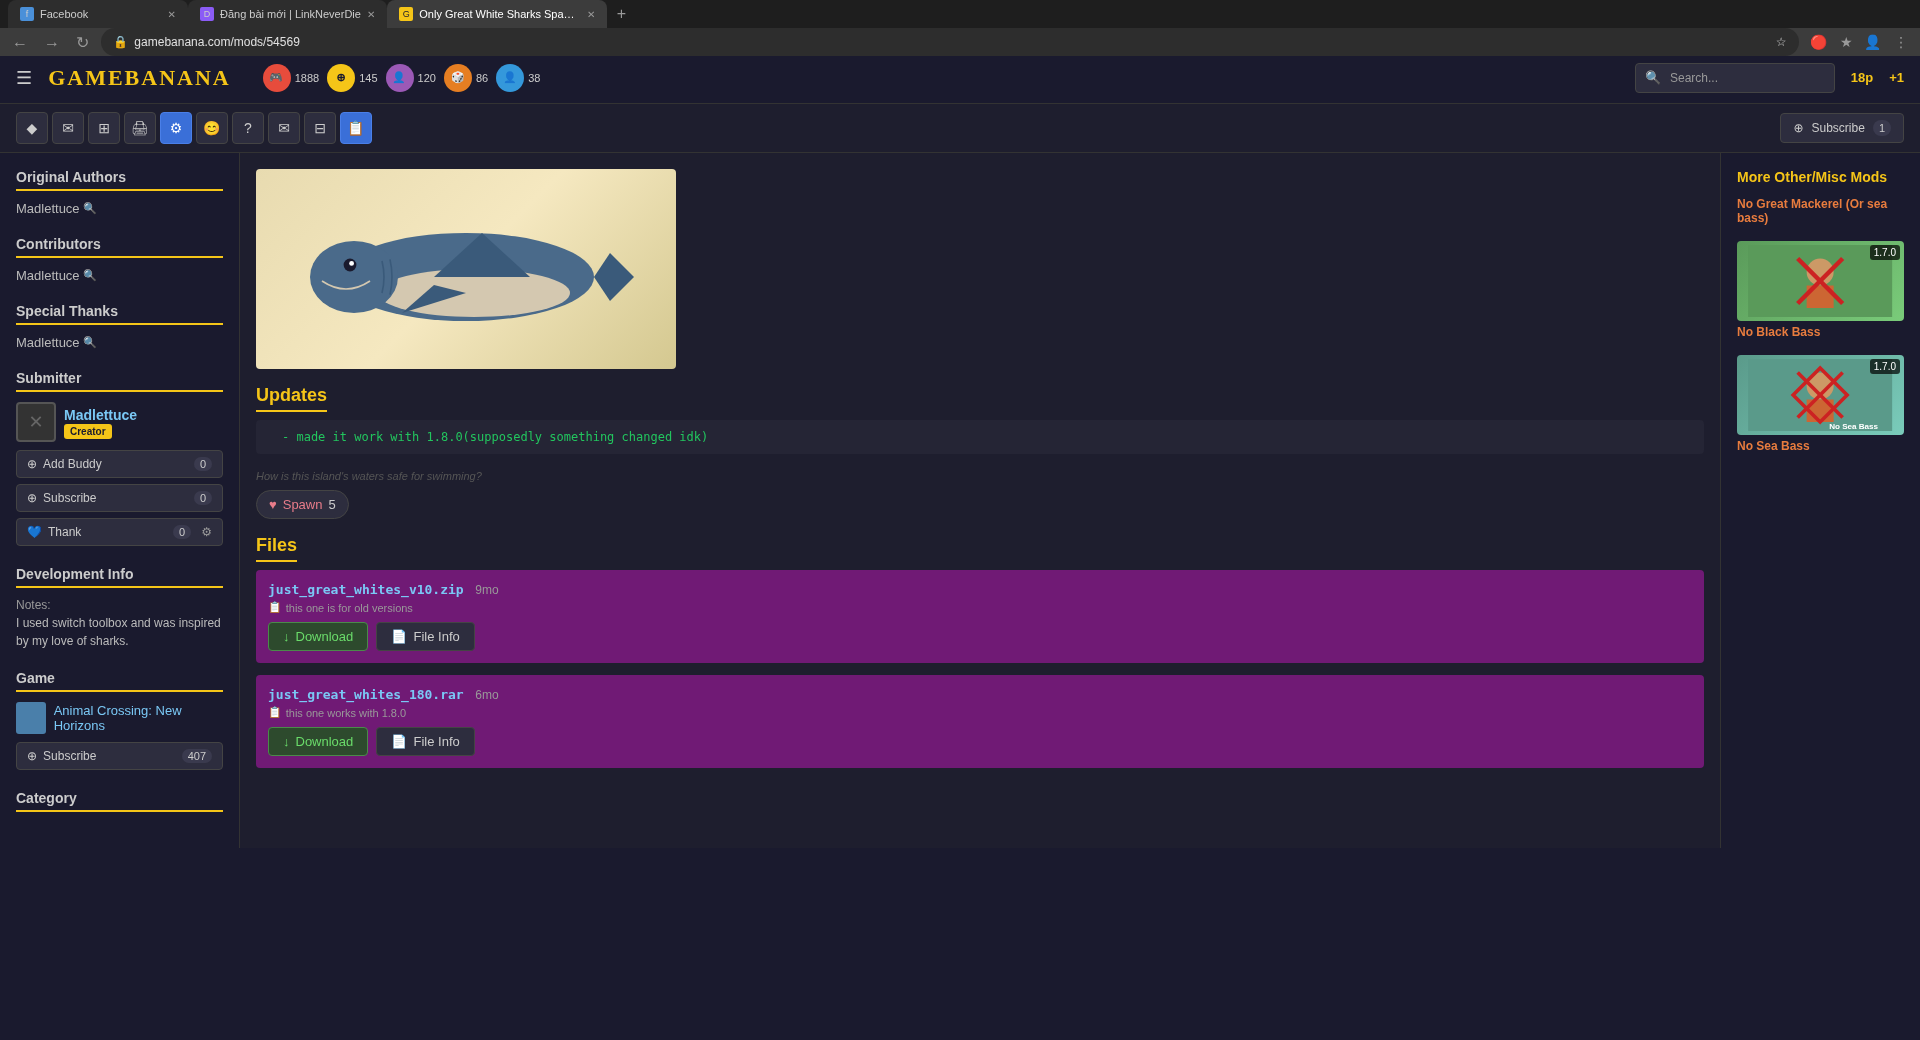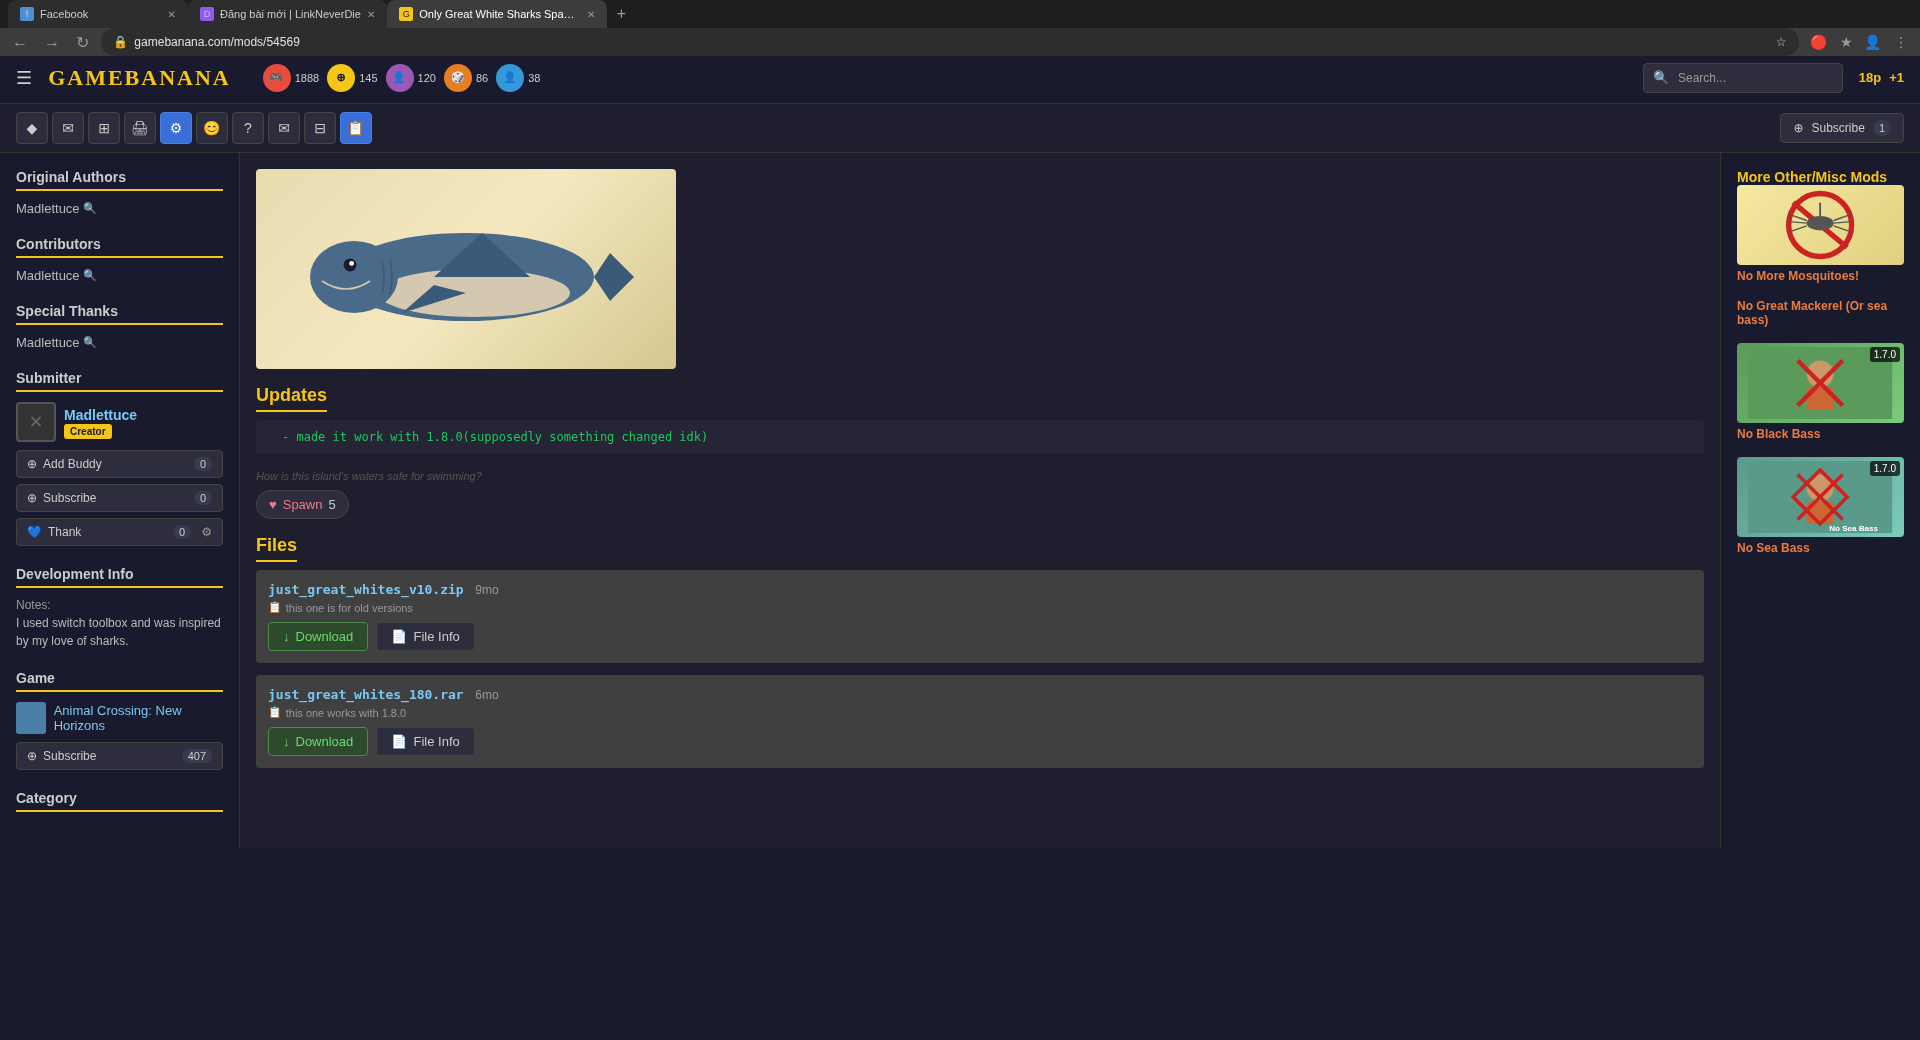--- a/index.html
+++ b/index.html
@@ -24,21 +24,21 @@
     
     .site-header { background: #1a1a2e; border-bottom: 1px solid #333; height: 52px; display: flex; align-items: center; padding: 0 16px; gap: 16px; }
     .hamburger { color: #ccc; font-size: 18px; cursor: pointer; }
     .site-logo { color: #f5c518; font-size: 22px; font-weight: bold; font-family: 'Georgia', serif; letter-spacing: 2px; text-transform: uppercase; }
     .header-avatars { display: flex; gap: 8px; margin-left: 16px; }
     .avatar-group { display: flex; align-items: center; gap: 4px; }
     .avatar { width: 28px; height: 28px; border-radius: 50%; display: flex; align-items: center; justify-content: center; font-size: 11px; font-weight: bold; }
     .avatar-count { font-size: 11px; color: #ccc; }
     .header-search { margin-left: auto; background: #2d2d3e; border: 1px solid #444; border-radius: 4px; height: 30px; display: flex; align-items: center; padding: 0 10px; gap: 8px; width: 200px; }
     .search-input-fake { color: #999; font-size: 12px; flex: 1; }
-    .header-right { display: flex; align-items: center; gap: 8px; color: #f5c518; font-size: 13px; font-weight: bold; }
+    .header-right { display: flex; align-items: center; gap: 16px; color: #f5c518; font-size: 13px; font-weight: bold; }
 
     
     .content-area { display: flex; flex: 1; }
 
     
     .main-content { flex: 1; padding: 16px; background: #1e1e2e; min-width: 0; }
 
     
     .mod-image-container { width: 100%; max-width: 420px; background: #f0e8c8; border-radius: 4px; overflow: hidden; margin-bottom: 16px; height: 200px; display: flex; align-items: center; justify-content: center; position: relative; }
     .shark-placeholder { width: 100%; height: 100%; background: linear-gradient(135deg, #e8dbb0 0%, #f5e8c0 50%, #d4c890 100%); display: flex; align-items: center; justify-content: center; }
@@ -61,21 +61,21 @@
     
     .desc-watermark { color: #555; font-size: 11px; font-style: italic; margin-bottom: 8px; }
     .desc-text { color: #bbb; font-size: 13px; line-height: 1.6; margin-bottom: 16px; }
 
     
     .like-btn { display: flex; align-items: center; gap: 6px; background: #2d2d3e; border: 1px solid #444; border-radius: 20px; padding: 6px 12px; color: #e87c8a; cursor: pointer; font-size: 13px; }
     .like-count { color: #ccc; }
 
     
     .files-section { margin-top: 16px; }
-    .file-item { background: #404040; border-radius: 4px; padding: 12px; margin-bottom: 12px; }
+    .file-item { background: #701a75; border-radius: 4px; padding: 12px; margin-bottom: 12px; }
     .file-name { color: #7ac8f5; font-size: 13px; font-family: monospace; font-weight: bold; }
     .file-age { color: #999; font-size: 12px; margin-left: 8px; }
     .file-note { color: #999; font-size: 11px; margin-top: 4px; display: flex; align-items: center; gap: 4px; }
     .file-actions { display: flex; gap: 8px; margin-top: 8px; }
     .download-btn { background: #2d4a2d; border: 1px solid #4a8a4a; border-radius: 4px; padding: 6px 14px; color: #6adb6a; font-size: 13px; cursor: pointer; display: flex; align-items: center; gap: 6px; }
     .fileinfo-btn { background: #2d2d3e; border: 1px solid #444; border-radius: 4px; padding: 6px 14px; color: #ccc; font-size: 13px; cursor: pointer; display: flex; align-items: center; gap: 6px; }
 
     
     .sidebar { width: 240px; background: #1a1a2e; border-right: 1px solid #333; padding: 16px; flex-shrink: 0; }
     .sidebar-section { margin-bottom: 20px; }
@@ -87,21 +87,21 @@
     .submitter-name { color: #7ac8f5; font-size: 14px; font-weight: bold; }
     .creator-badge { background: #f5c518; color: #1a1a2e; font-size: 10px; padding: 2px 6px; border-radius: 3px; font-weight: bold; }
     .sidebar-btn { width: 100%; background: #2d2d3e; border: 1px solid #444; border-radius: 4px; padding: 6px 10px; color: #ccc; font-size: 12px; cursor: pointer; display: flex; align-items: center; gap: 6px; margin-bottom: 6px; }
     .sidebar-btn-count { background: #3a3a4e; padding: 1px 6px; border-radius: 10px; font-size: 11px; margin-left: auto; }
     .game-thumbnail { width: 32px; height: 32px; background: #4a7faa; border-radius: 3px; }
     .game-name { color: #7ac8f5; font-size: 13px; }
     .notes-text { color: #bbb; font-size: 12px; line-height: 1.5; }
 
     
     .right-panel { width: 200px; background: #1a1a2e; border-left: 1px solid #333; padding: 16px; flex-shrink: 0; }
-    .more-mods-title { color: #f5c518; font-size: 14px; font-weight: bold; }
+    .more-mods-title { color: #f5c518; font-size: 14px; font-weight: bold; margin-bottom: 12px; }
     .mod-card { margin-bottom: 16px; cursor: pointer; }
     .mod-card-img { width: 100%; height: 80px; border-radius: 4px; overflow: hidden; margin-bottom: 4px; position: relative; }
     .mod-card-title { color: #e87c3e; font-size: 12px; font-weight: bold; }
 
     
     .mosquito-img { background: linear-gradient(135deg, #f5e8a0, #e0d080); width: 100%; height: 100%; display: flex; align-items: center; justify-content: center; }
     .fish-img { background: linear-gradient(135deg, #f5e8a0, #e0d080); width: 100%; height: 100%; display: flex; align-items: center; justify-content: center; }
     .bass-img { background: linear-gradient(135deg, #5a9a5a, #7acc7a); width: 100%; height: 100%; display: flex; align-items: center; justify-content: center; }
     .seabass-img { background: linear-gradient(135deg, #5a9a8a, #7accbb); width: 100%; height: 100%; display: flex; align-items: center; justify-content: center; }
     .version-badge { position: absolute; top: 4px; right: 4px; background: rgba(0,0,0,0.7); color: #fff; font-size: 10px; padding: 2px 4px; border-radius: 3px; }
@@ -367,40 +367,20 @@
             <span>File Info</span>
           </button>
         </div>
       </div>
     </div>
   </div>
 
   <div class="right-panel">
     <div class="more-mods-title">More Other/Misc Mods</div>
 
-    <div class="mod-card">
-      <div class="mod-card-img">
-        <div class="mosquito-img">
-          <svg width="90%" height="90%" viewBox="0 0 160 80" xmlns="http://www.w3.org/2000/svg">
-            <circle cx="80" cy="40" r="35" fill="none" stroke="#cc2222" stroke-width="6"></circle>
-            <line x1="50" y1="15" x2="110" y2="65" stroke="#cc2222" stroke-width="6"></line>
-
-            <ellipse cx="80" cy="38" rx="15" ry="8" fill="#555"></ellipse>
-            <line x1="80" y1="30" x2="80" y2="15" stroke="#555" stroke-width="2"></line>
-            <line x1="65" y1="35" x2="45" y2="28" stroke="#555" stroke-width="1.5"></line>
-            <line x1="65" y1="38" x2="42" y2="36" stroke="#555" stroke-width="1.5"></line>
-            <line x1="65" y1="41" x2="45" y2="48" stroke="#555" stroke-width="1.5"></line>
-            <line x1="95" y1="35" x2="115" y2="28" stroke="#555" stroke-width="1.5"></line>
-            <line x1="95" y1="38" x2="118" y2="36" stroke="#555" stroke-width="1.5"></line>
-            <line x1="95" y1="41" x2="115" y2="48" stroke="#555" stroke-width="1.5"></line>
-          </svg>
-        </div>
-      </div>
-      <div class="mod-card-title">No More Mosquitoes!</div>
-    </div>
 
     <div class="mod-card">
       <div class="mod-card-title">No Great Mackerel (Or sea bass)</div>
     </div>
 
     <div class="mod-card">
       <div class="mod-card-img" style="position:relative;">
         <div class="bass-img">
           <svg width="90%" height="90%" viewBox="0 0 160 80" xmlns="http://www.w3.org/2000/svg">
             <rect width="160" height="80" fill="#5a9a5a"></rect>

